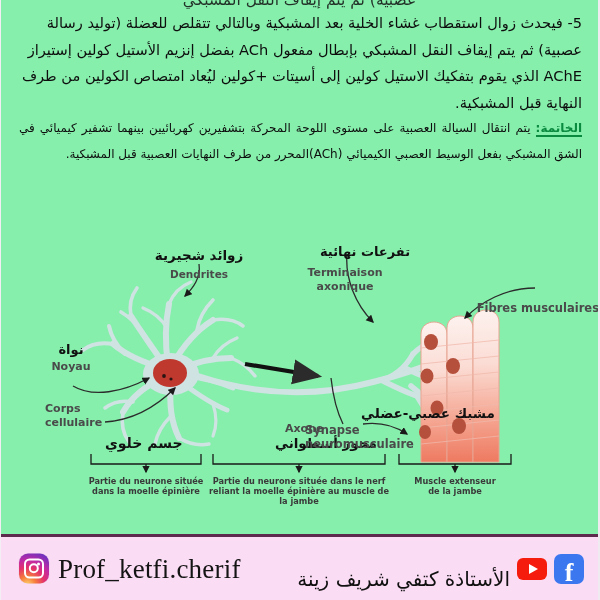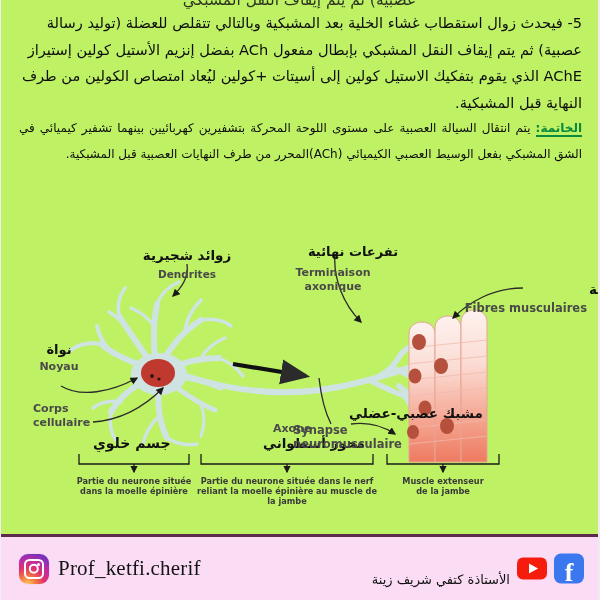--- a/index.html
+++ b/index.html
@@ -4,21 +4,21 @@
 <style>
   html,body{margin:0;padding:0;}
   body{
     width:600px;height:600px;
     background:#ffffff;
     font-family:"DejaVu Sans","Liberation Sans",sans-serif;
     overflow:hidden;position:relative;
   }
   .page{
     position:absolute;inset:0;
-    background:#bef264;
+    background:#86efac;
     border-right:2px solid #efeaf0;
     border-left:1px solid #f2eef3;
     box-sizing:border-box;
     overflow:hidden;
   }
 
   
   .clipped-line{
     position:absolute;top:-9px;left:0;right:0;
     height:18px;overflow:hidden;
@@ -47,21 +47,21 @@
   .kw-green{
     color:#0a8a3f;
     border-bottom:2px solid #0a8a3f;
     padding-bottom:0px;
     font-weight:600;
   }
 
   
   .figure{
     position:absolute;
-    top:236px;left:0;width:572px;height:290px;
+    top:236px;left:12px;width:572px;height:290px;
     direction:ltr;
   }
   .figure svg{display:block;}
 
   
   .footer{
     position:absolute;left:0;right:0;bottom:0;height:63px;
     background:#fbdcf5;
     border-top:3px solid #5d2a4d;
     direction:ltr;
@@ -88,31 +88,31 @@
     content:"";position:absolute;left:50%;top:50%;
     width:6.4px;height:6.4px;border:2.1px solid #fff;border-radius:50%;
     transform:translate(-50%,-50%);
   }
   .ig-icon .dot{
     position:absolute;width:3px;height:3px;background:#fff;border-radius:50%;
     right:2.4px;top:2.4px;
   }
   .ig-name{
     font-family:"Liberation Serif","DejaVu Serif",serif;
-    font-size:21px;color:#141414;letter-spacing:.2px;
+    font-size:27px;color:#141414;letter-spacing:.2px;
   }
 
   .right-wrap{
     position:absolute;right:14px;top:50%;transform:translateY(-50%);
     display:flex;align-items:center;gap:7px;
     direction:rtl;
   }
   .teacher-name{
     font-family:"DejaVu Sans",sans-serif;
-    font-size:13px;color:#111;direction:rtl;white-space:nowrap;margin-top:20px;
+    font-size:20px;color:#111;direction:rtl;white-space:nowrap;margin-top:20px;
   }
   .yt-icon{
     width:30px;height:22px;border-radius:6px;background:#f61c0d;
     display:flex;align-items:center;justify-content:center;
   }
   .yt-icon .tri{
     width:0;height:0;border-left:9px solid #fff;
     border-top:5.5px solid transparent;border-bottom:5.5px solid transparent;
     margin-left:2px;
   }

